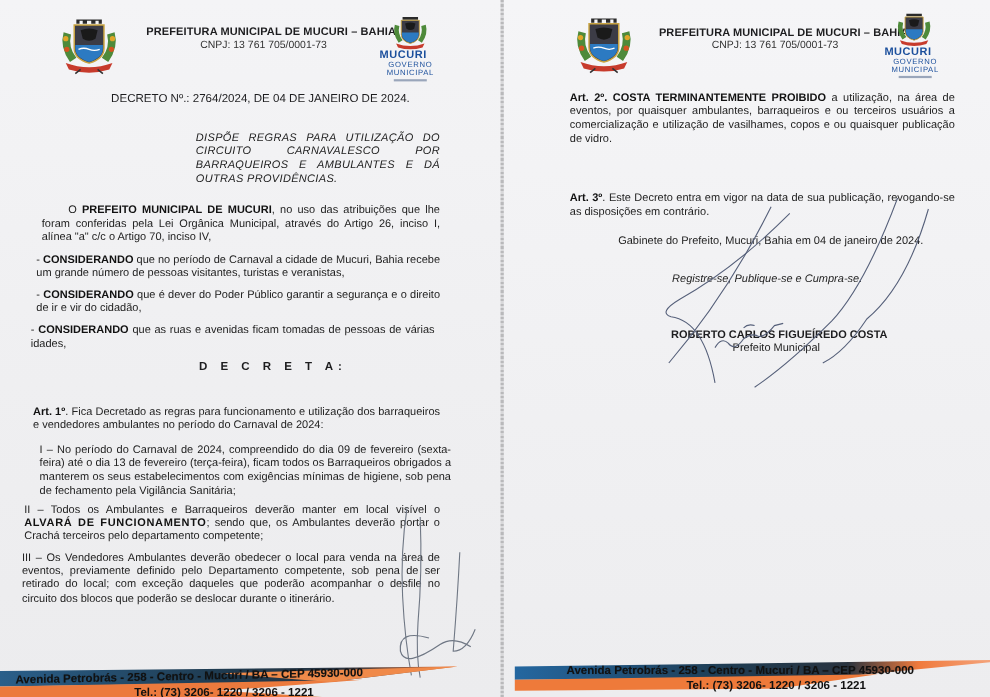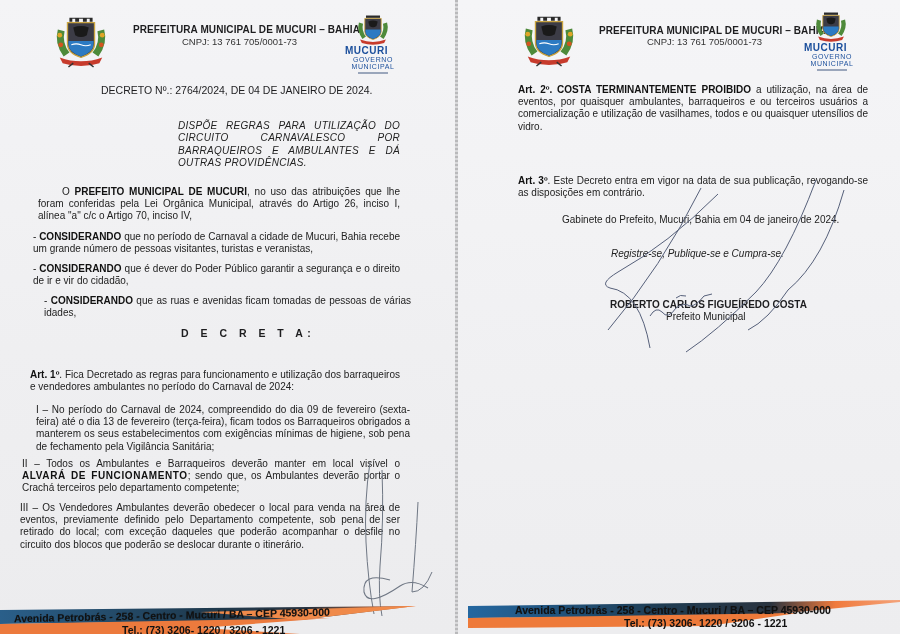--- a/index.html
+++ b/index.html
@@ -98,21 +98,21 @@
   </div>
 
   <div class="txt" style="left:33px; top:231px; width:367px;">
     <span>- </span><b>CONSIDERANDO</b><span> que no período de Carnaval a cidade de Mucuri, Bahia recebe um grande número de pessoas visitantes, turistas e veranistas,</span>
   </div>
 
   <div class="txt" style="left:33px; top:263px; width:367px;">
     <span>- </span><b>CONSIDERANDO</b><span> que é dever do Poder Público garantir a segurança e o direito de ir e vir do cidadão,</span>
   </div>
 
-  <div class="txt" style="left:44px; top:295px; width:367px;">
+  <div class="txt" style="left:28px; top:295px; width:367px;">
     <span>- </span><b>CONSIDERANDO</b><span> que as ruas e avenidas ficam tomadas de pessoas de várias idades,</span>
   </div>
 
   <div class="decreta" style="left:181px; top:327px;">D E C R E T A:</div>
 
   <div class="txt" style="left:30px; top:369px; width:370px;">
     <b>Art. 1º</b><span>. Fica Decretado as regras para funcionamento e utilização dos barraqueiros e vendedores ambulantes no período do Carnaval de 2024:</span>
   </div>
 
   <div class="txt" style="left:26px; top:404px; width:374px;margin-left:10px;">I – No período do Carnaval de 2024, compreendido do dia 09 de fevereiro (sexta-feira) até o dia 13 de fevereiro (terça-feira), ficam todos os Barraqueiros obrigados a manterem os seus estabelecimentos com exigências mínimas de higiene, sob pena de fechamento pela Vigilância Sanitária;</div>
@@ -184,21 +184,21 @@
     </svg>
     <div class="gov-logo" style="left:346px; top:42px;">
       <div class="mucuri">MUCURI</div>
       <div class="gov">GOVERNO</div>
       <div class="gov">MUNICIPAL</div>
       <div class="tiny"></div>
     </div>
   </div>
 
   <div class="txt" style="left:60px; top:84px; width:350px;">
-    <b>Art. 2º. COSTA TERMINANTEMENTE PROIBIDO</b><span> a utilização, na área de eventos, por quaisquer ambulantes, barraqueiros e ou terceiros usuários a comercialização e utilização de vasilhames, todos e ou quaisquer utensílios de vidro.</span>
+    <b>Art. 2º. COSTA TERMINANTEMENTE PROIBIDO</b><span> a utilização, na área de eventos, por quaisquer ambulantes, barraqueiros e ou terceiros usuários a comercialização e utilização de vasilhames, copos e ou quaisquer publicação de vidro.</span>
   </div>
 
 
   <div class="txt" style="left:60px; top:175px; width:350px;">
     <b>Art. 3º</b><span>. Este Decreto entra em vigor na data de sua publicação, revogando-se as disposições em contrário.</span>
   </div>
 
   <div class="center" style="left:104px; top:214px;">Gabinete do Prefeito, Mucuri, Bahia em 04 de janeiro de 2024.</div>
   <div class="center italic" style="left:153px; top:248px;">Registre-se, Publique-se e Cumpra-se.</div>
 

